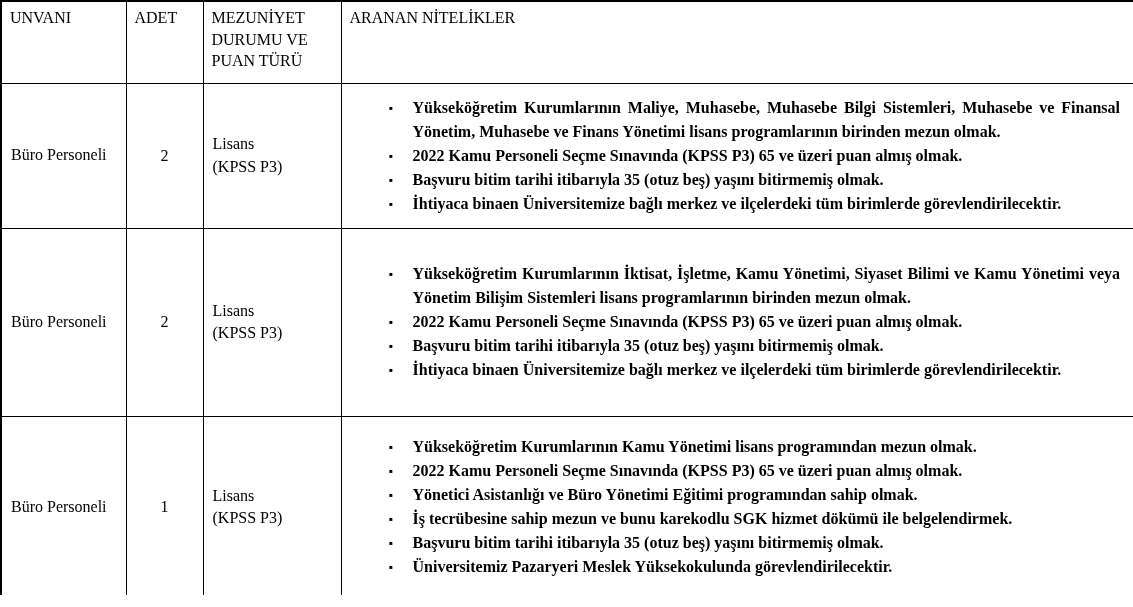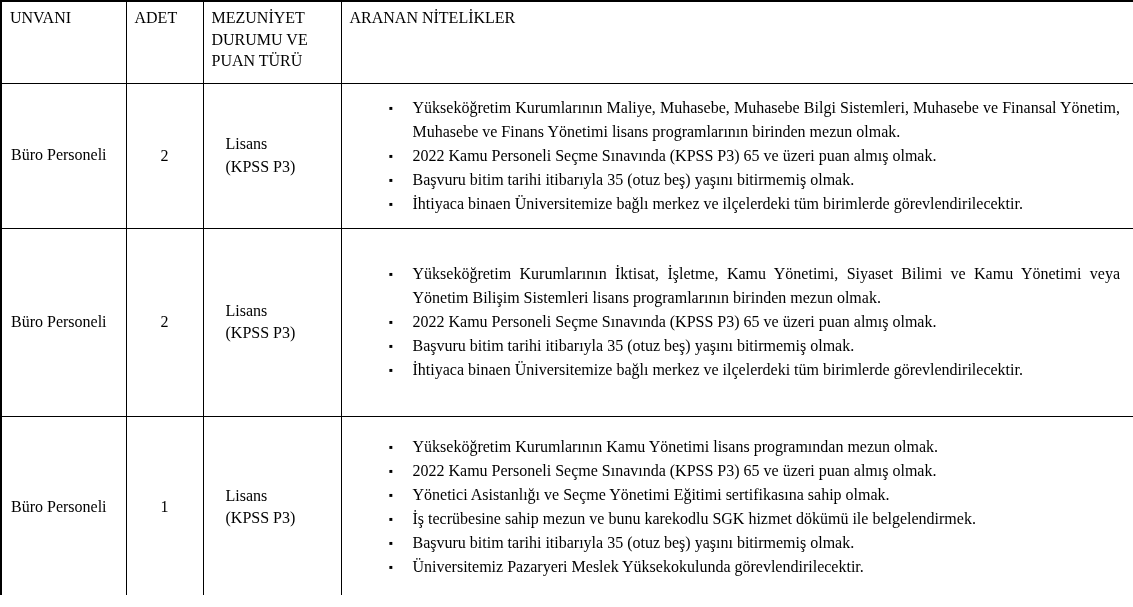--- a/index.html
+++ b/index.html
@@ -44,21 +44,21 @@
   col.c-nitelikler { width: 793px; }
   td.cell-unvani {
     padding: 4px 6px 4px 9px;
     line-height: 1.4;
   }
   td.cell-adet {
     text-align: center;
     padding: 4px 4px;
   }
   td.cell-mezuniyet {
-    padding: 4px 6px 4px 22px;
+    padding: 4px 6px 4px 9px;
     line-height: 1.4;
   }
   td.cell-nitelikler {
     padding: 6px 13px 6px 0;
   }
   ul.req-list {
     list-style: none;
     margin: 0;
     padding: 0 0 0 45px;
   }
@@ -70,20 +70,21 @@
   .bullet {
     position: absolute;
     left: 2px;
     top: 0;
     font-size: 12px;
     line-height: 24px;
   }
   .req-text {
     display: block;
     text-align: justify;
+    font-weight: bold;
   }
 </style>
 </head>
 <body>
 
 <div class="page">
   <table class="job-table">
     <colgroup>
       <col class="c-unvani">
       <col class="c-adet">
@@ -167,21 +168,21 @@
               <li>
                 <span class="bullet">▪</span>
                 <span class="req-text">Yükseköğretim Kurumlarının Kamu Yönetimi lisans programından mezun olmak.</span>
               </li>
               <li>
                 <span class="bullet">▪</span>
                 <span class="req-text">2022 Kamu Personeli Seçme Sınavında (KPSS P3) 65 ve üzeri puan almış olmak.</span>
               </li>
               <li>
                 <span class="bullet">▪</span>
-                <span class="req-text">Yönetici Asistanlığı ve Seçme Yönetimi Eğitimi sertifikasına sahip olmak.</span>
+                <span class="req-text">Yönetici Asistanlığı ve Büro Yönetimi Eğitimi programından sahip olmak.</span>
               </li>
               <li>
                 <span class="bullet">▪</span>
                 <span class="req-text">İş tecrübesine sahip mezun ve bunu karekodlu SGK hizmet dökümü ile belgelendirmek.</span>
               </li>
               <li>
                 <span class="bullet">▪</span>
                 <span class="req-text">Başvuru bitim tarihi itibarıyla 35 (otuz beş) yaşını bitirmemiş olmak.</span>
               </li>
               <li>

